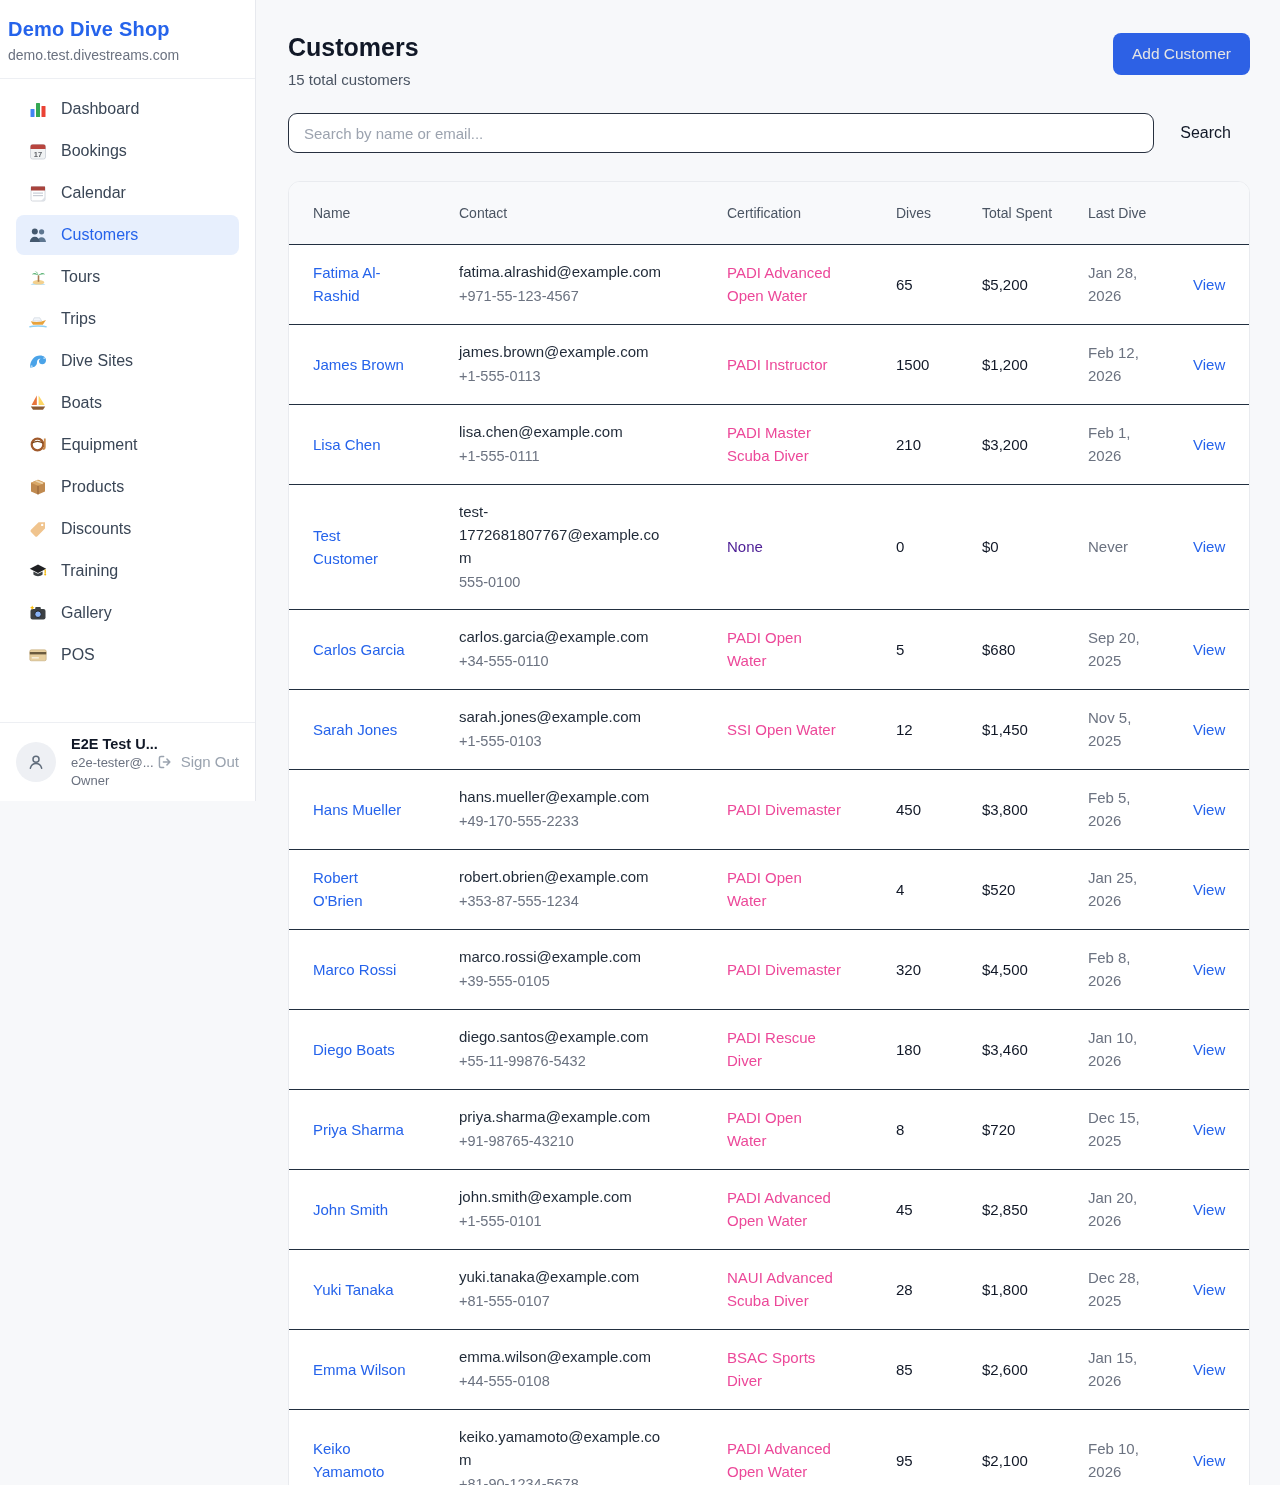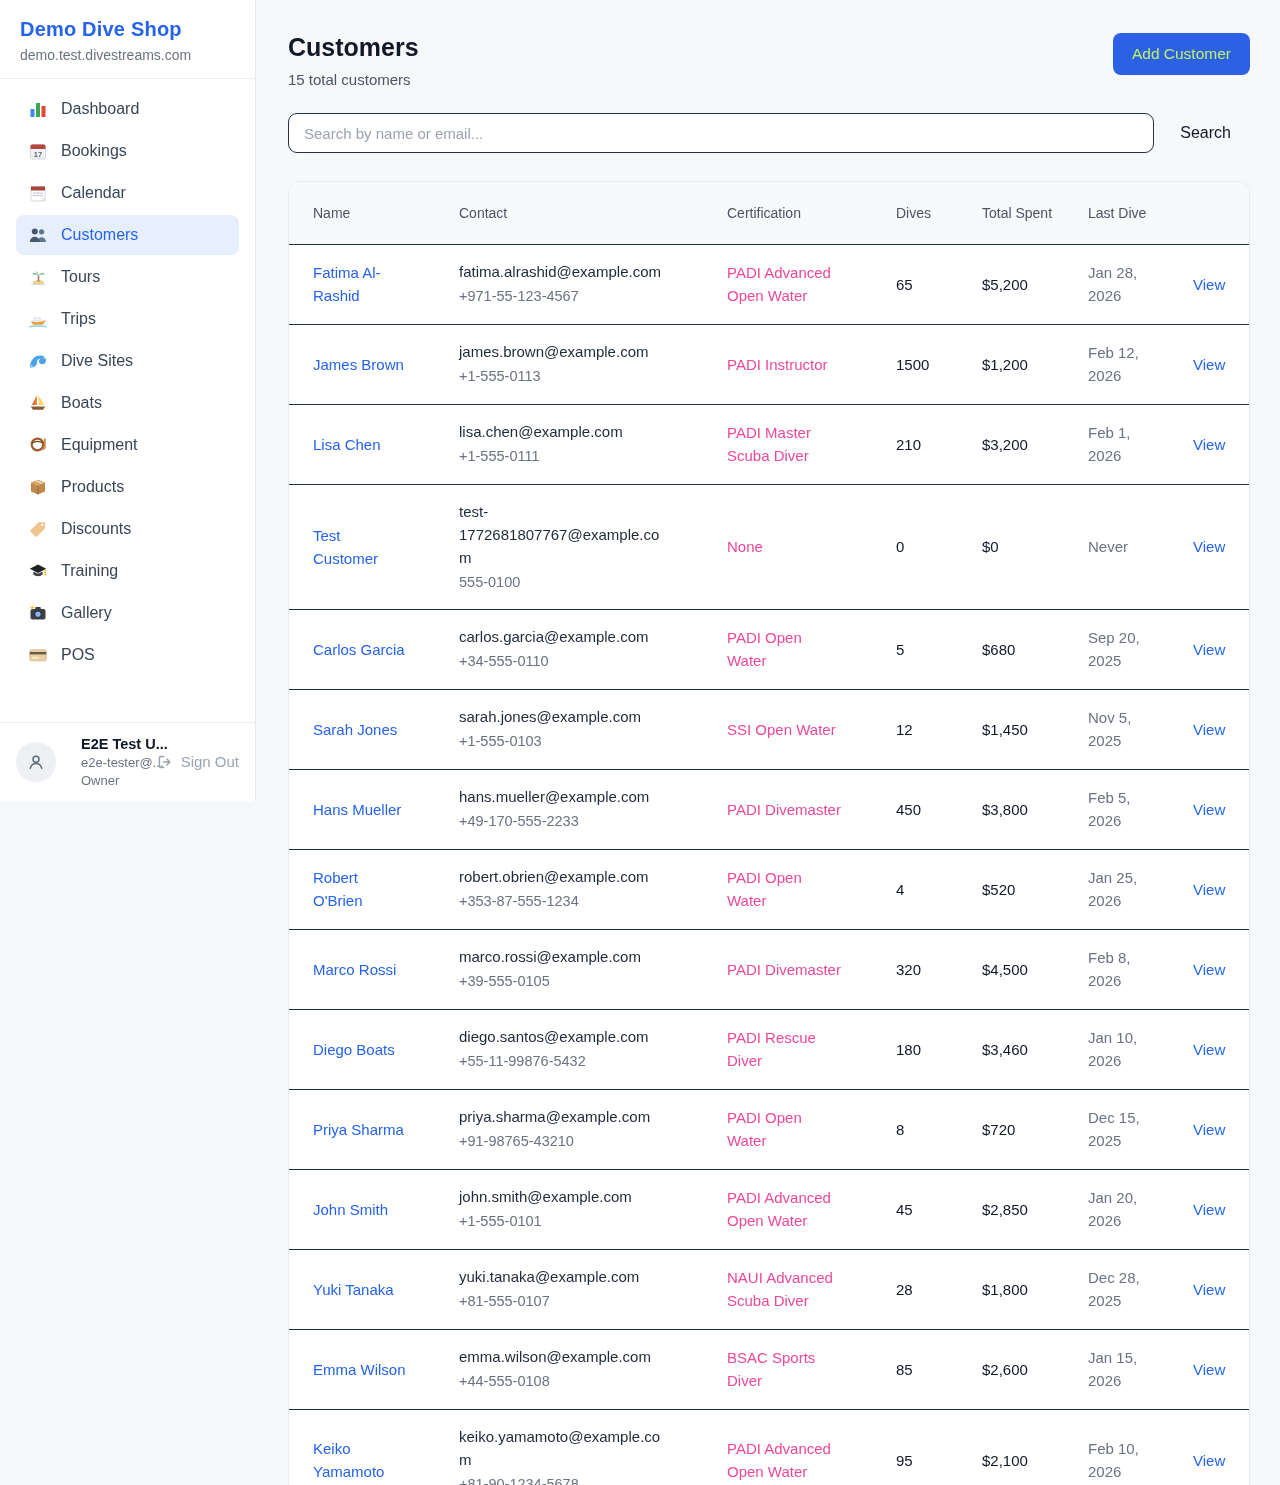--- a/index.html
+++ b/index.html
@@ -11,34 +11,34 @@
     color: #1f2937;
   }
   .app { display: flex; align-items: flex-start; }
 
   
   .sidebar {
     width: 256px; height: 801px; background: #ffffff;
     border-right: 1px solid #e7e9ee;
     display: flex; flex-direction: column; flex-shrink: 0;
   }
-  .brand { padding: 18px 16px 15px 20px; border-bottom: 1px solid #edeff3; }
+  .brand { padding: 18px 16px 15px 8px; border-bottom: 1px solid #edeff3; }
   .brand-title { color: #2563eb; font-size: 20px; font-weight: bold; letter-spacing: .2px; }
   .brand-sub { color: #6b7280; font-size: 14px; margin-top: 6px; }
   .menu { padding: 10px 16px 8px 16px; flex: 1; display: flex; flex-direction: column; gap: 2px; }
   .menu-item {
     display: flex; align-items: center; gap: 13px;
     padding: 10px 12px; border-radius: 8px;
     font-size: 16px; color: #3a4656; text-decoration: none; cursor: pointer;
   }
   .menu-item.active { background: #e7effd; color: #2563eb; }
   .mi-icon { width: 20px; height: 20px; flex-shrink: 0; display: inline-flex; }
   .icon-slot svg { width: 100%; height: 100%; display: block; }
 
-  .user { border-top: 1px solid #edeff3; padding: 13px 16px; display: flex; align-items: center; gap: 25px; }
+  .user { border-top: 1px solid #edeff3; padding: 13px 16px; display: flex; align-items: center; gap: 15px; }
   .avatar {
     width: 40px; height: 40px; border-radius: 50%; background: #eef0f4;
     display: flex; align-items: center; justify-content: center; flex-shrink: 0;
   }
   .avatar .icon-slot { width: 20px; height: 20px; display: inline-flex; }
   .user-info { flex: 1; min-width: 0; }
   .user-name { font-weight: bold; font-size: 14.5px; color: #111827; white-space: nowrap; }
   .user-email { font-size: 13px; color: #6b7280; margin-top: 3px; white-space: nowrap; }
   .user-role { font-size: 13px; color: #6b7280; margin-top: 3px; }
   .signout {
@@ -47,21 +47,21 @@
     color: #9aa3af; font-size: 15px; font-family: "Liberation Sans", sans-serif;
   }
   .signout .icon-slot { width: 18px; height: 18px; display: inline-flex; }
 
   
   .main { flex: 1; padding: 33px 30px 38px 32px; min-width: 0; }
   .header-row { display: flex; justify-content: space-between; align-items: flex-start; }
   .page-title { font-size: 25px; font-weight: bold; color: #111827; }
   .page-subtitle { font-size: 15px; color: #4b5563; margin-top: 9px; }
   .add-btn {
-    background: #2d61e5; color: #bef264; border: none; border-radius: 8px;
+    background: #2d61e5; color: #e5e5e5; border: none; border-radius: 8px;
     font-size: 15.5px; font-weight: 500; padding: 12px 19px; cursor: pointer;
     font-family: "Liberation Sans", sans-serif;
   }
 
   .search-row { display: flex; align-items: center; margin-top: 25px; }
   .search-input {
     flex: 1; height: 40px; background: #fff;
     border: 1.5px solid #27303f; border-radius: 9px;
     padding: 0 15px; font-size: 15px; color: #111827; outline: none;
     font-family: "Liberation Sans", sans-serif;
@@ -99,21 +99,21 @@
   }
   tbody tr { height: 80px; }
   tbody tr:not(:last-child) td { border-bottom: 1px solid #222f40; }
 
   td.c-name { padding-left: 24px; padding-right: 50px; }
   td.c-name a { color: #2563eb; text-decoration: none; font-weight: 500; overflow-wrap: break-word; }
   td.c-contact { padding-right: 56px; overflow-wrap: break-word; }
   .email { color: #1f2937; font-size: 15px; }
   .phone { color: #6b7280; font-size: 14.5px; margin-top: 2px; }
   td.c-cert { padding-right: 51px; color: #ec4899; }
-  td.c-cert.muted { color: #ec4899; }
+  td.c-cert.muted { color: #4c1d95; }
   td.c-dives, td.c-spent { color: #111827; }
   td.c-last { color: #6b7280; padding-right: 28px; }
   td.c-view a { color: #2563eb; text-decoration: none; }
 </style>
 </head>
 <body>
 
 <div class="app">
 
   <aside class="sidebar">

